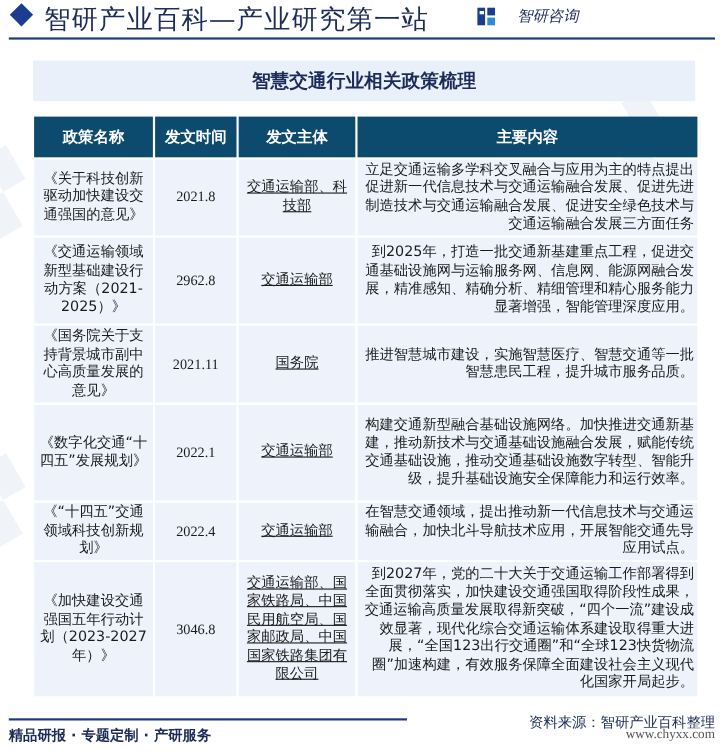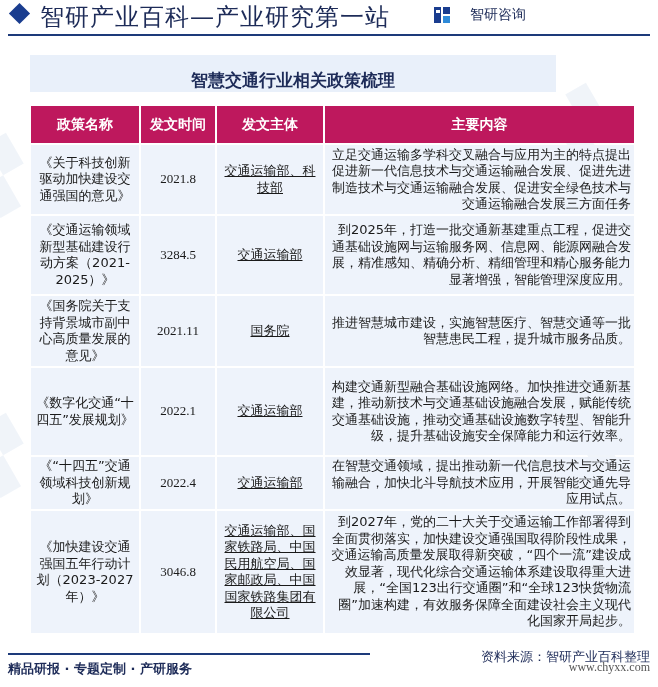--- a/index.html
+++ b/index.html
@@ -18,45 +18,45 @@
   }
   .diamond {
     position: absolute; left: 12px; top: 6px; width: 15px; height: 15px;
     background: #1a3d8f; transform: rotate(45deg);
   }
   .site-title {
     position: absolute; left: 40px; top: 0px; font-size: 24px; line-height: 34px;
     color: #1d2b58; font-family: "DejaVu Serif", "Liberation Serif", serif; letter-spacing: 1px;
   }
   .brand {
-    position: absolute; right: 12px; top: 6px; display: flex; align-items: center; gap: 20px;
+    position: absolute; right: 12px; top: 6px; display: flex; align-items: center; gap: 20px; font-style: italic;
   }
   .brand-logo { width: 16px; height: 16px; position: relative; }
   .brand-logo .b1 { position:absolute; left:0; top:0; width:7px; height:16px; background:#1a3d8f; }
   .brand-logo .b2 { position:absolute; left:9px; top:0; width:7px; height:7px; background:#1a3d8f; }
   .brand-logo .b3 { position:absolute; left:9px; top:9px; width:7px; height:7px; background:#2f8ad8; }
   .brand-logo .b4 { position:absolute; left:2px; top:3px; width:4px; height:3px; background:#fff; }
   .brand-name { font-size: 14px; color: #1d2b58; }
   .header-line {
     position: absolute; left: 8px; top: 34px; width: 642px; height: 2px; background: #1d3a7a;
   }
   .title-band {
-    position: absolute; left: 30px; top: 55px; width: 526px; height: 37px;
-    background: #e9f0fa; display: flex; align-items: flex-end; justify-content: center;
+    position: absolute; left: 30px; top: 55px; width: 602px; height: 37px;
+    background: #e9f0fa; display: flex; align-items: center; justify-content: center;
   }
   .title-band span {
     font-size: 17px; color: #1d2b58; font-family: "DejaVu Serif", "Liberation Serif", serif; font-weight: bold;
   }
   table.policy {
     position: absolute; left: 31px; top: 104px; width: 601px;
     border-collapse: separate; border-spacing: 2px 2px; table-layout: fixed;
     margin-left: -2px;
   }
   table.policy th {
-    background: #be185d; color: #ffffff; font-weight: bold; font-size: 14px;
+    background: #0c4a6e; color: #ffffff; font-weight: bold; font-size: 14px;
     height: 37px; text-align: center; padding: 0;
     font-family: "DejaVu Serif", "Liberation Serif", serif;
   }
   table.policy td {
     background: #eef3fb; color: #1a1a1a; font-size: 13px; line-height: 16.5px;
     vertical-align: middle; padding: 1px 3px;
   }
   td.c-name { text-align: center; }
   td.c-date { text-align: center; font-family: Liberation Serif, serif; font-size: 12px; }
   td.c-org  { text-align: center; text-decoration: underline; }
@@ -119,21 +119,21 @@
   </thead>
   <tbody>
     <tr style="height:69px">
       <td class="c-name">《关于科技创新驱动加快建设交通强国的意见》</td>
       <td class="c-date">2021.8</td>
       <td class="c-org">交通运输部、科技部</td>
       <td class="c-cont">立足交通运输多学科交叉融合与应用为主的特点提出促进新一代信息技术与交通运输融合发展、促进先进制造技术与交通运输融合发展、促进安全绿色技术与交通运输融合发展三方面任务</td>
     </tr>
     <tr style="height:78px">
       <td class="c-name">《交通运输领域新型基础建设行动方案（2021-2025）》</td>
-      <td class="c-date">3284.5</td>
+      <td class="c-date">2962.8</td>
       <td class="c-org">交通运输部</td>
       <td class="c-cont">到2025年，打造一批交通新基建重点工程，促进交通基础设施网与运输服务网、信息网、能源网融合发展，精准感知、精确分析、精细管理和精心服务能力显著增强，智能管理深度应用。</td>
     </tr>
     <tr style="height:70px">
       <td class="c-name">《国务院关于支持背景城市副中心高质量发展的意见》</td>
       <td class="c-date">2021.11</td>
       <td class="c-org">国务院</td>
       <td class="c-cont">推进智慧城市建设，实施智慧医疗、智慧交通等一批智慧患民工程，提升城市服务品质。</td>
     </tr>
     <tr style="height:87px">

